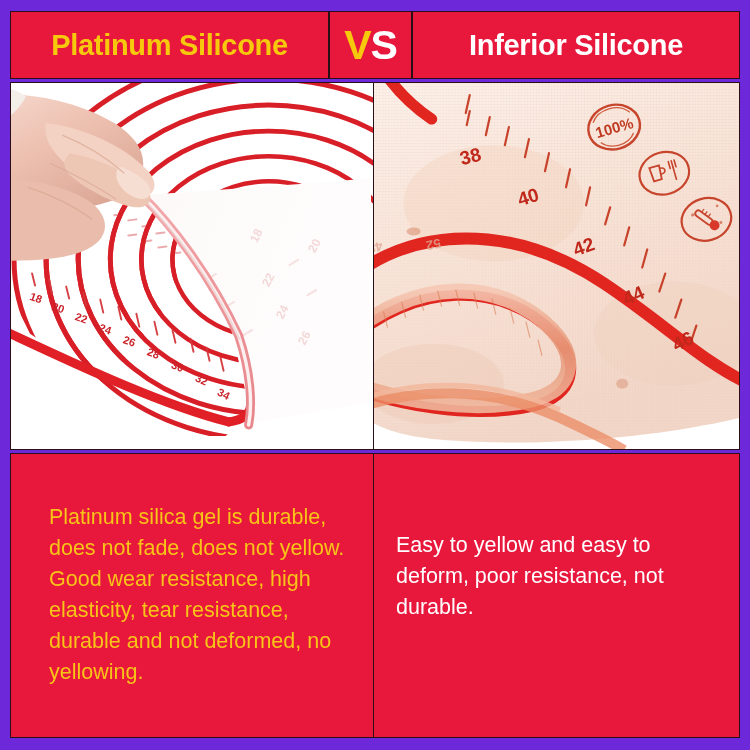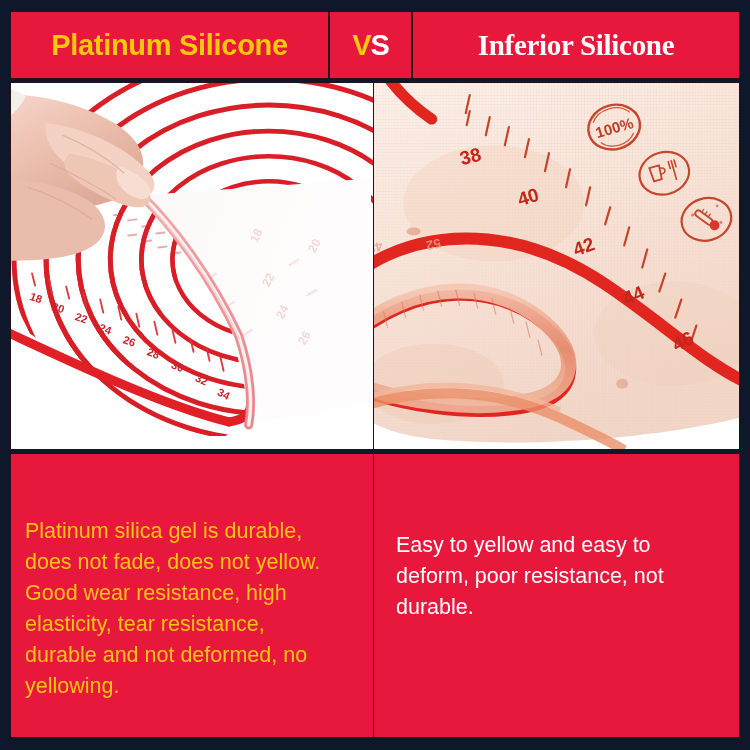--- a/index.html
+++ b/index.html
@@ -10,21 +10,21 @@
     height: 750px;
     background: #ffffff;
     font-family: "Liberation Sans", sans-serif;
     overflow: hidden;
   }
 
   #page {
     position: relative;
     width: 750px;
     height: 750px;
-    background: #0f172a;
+    background: #6d28d9;
   }
 
   
   .header {
     position: absolute;
     left: 10px;
     top: 11px;
     width: 730px;
     height: 68px;
     display: flex;
@@ -47,24 +47,24 @@
   .hdr-cell.right { flex: 1 1 auto; }
 
   .hdr-text {
     font-size: 29px;
     font-weight: bold;
     letter-spacing: -0.3px;
     white-space: nowrap;
     line-height: 1;
   }
   .hdr-text.gold  { color: #f7c90c; }
-  .hdr-text.white { color: #ffffff; font-family: Liberation Serif, serif; }
+  .hdr-text.white { color: #ffffff; }
 
   .vs-wrap {
-    font-size: 29px;
+    font-size: 41px;
     font-weight: bold;
     line-height: 1;
     letter-spacing: -1px;
     white-space: nowrap;
   }
   .vs-v { color: #f7c90c; }
   .vs-s { color: #ffffff; }
 
   
   .photo-row {
@@ -110,21 +110,21 @@
   .text-cell.left  { flex: 0 0 363px; border-right: 1.5px solid #2a1016; }
   .text-cell.right { flex: 1 1 auto; }
 
   .body-text {
     font-size: 21.5px;
     line-height: 1.44;
     font-weight: normal;
     white-space: pre-line;
     padding: 0 14px;
   }
-  .body-text.gold  { color: #f7c417; padding-top: 62px; }
+  .body-text.gold  { color: #f7c417; padding-top: 48px; margin-left: 24px; }
   .body-text.white { color: #ffffff;  padding-top: 76px; padding-left: 22px; }
 </style>
 </head>
 <body>
 
 <div id="page">
 
   <div class="header">
 
     <div class="hdr-cell left">

